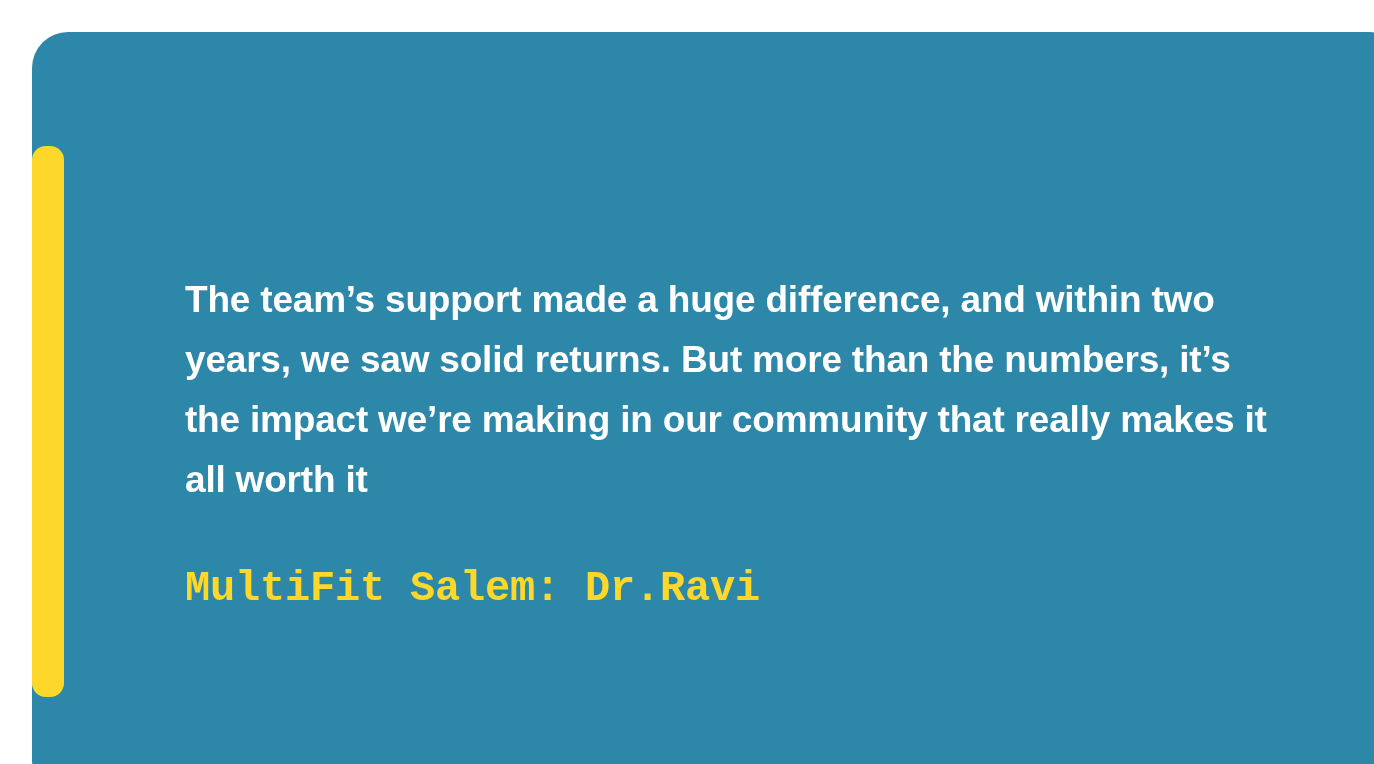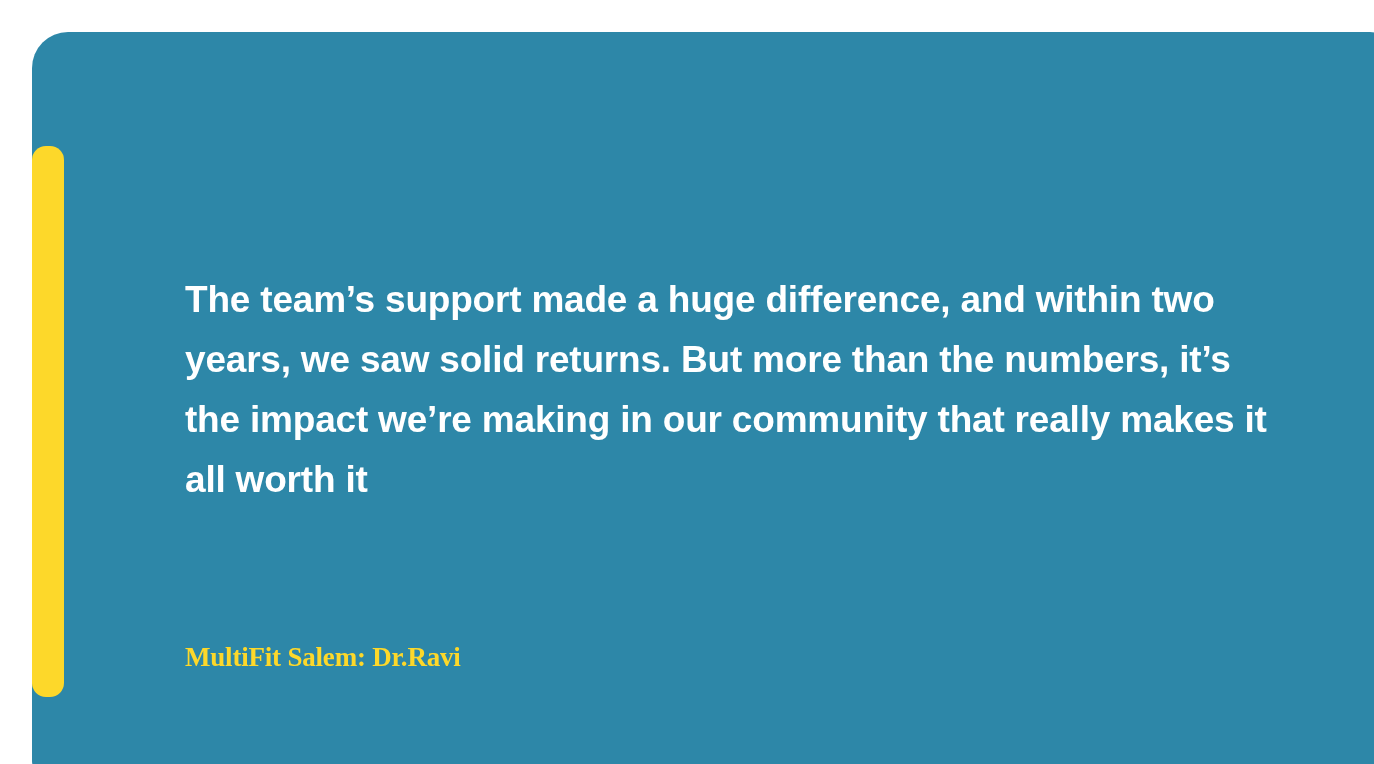--- a/index.html
+++ b/index.html
@@ -42,25 +42,25 @@
     color: #ffffff;
     font-family: "Liberation Sans", sans-serif;
     font-weight: bold;
     font-size: 37px;
     line-height: 60px;
     letter-spacing: -0.2px;
     white-space: pre-wrap;
   }
 
   #attribution {
-    margin-top: 92px;
+    margin-top: 24px;
     color: #FDD82A;
-    font-family: Liberation Serif, serif;
+    font-family: Liberation Mono, monospace;
     font-weight: bold;
-    font-size: 27px;
+    font-size: 42px;
     line-height: 46px;
     letter-spacing: -0.2px;
   }
 </style>
 </head>
 <body>
 
 <div id="testimonial-card">
 
   <div id="accent-bar"></div>

